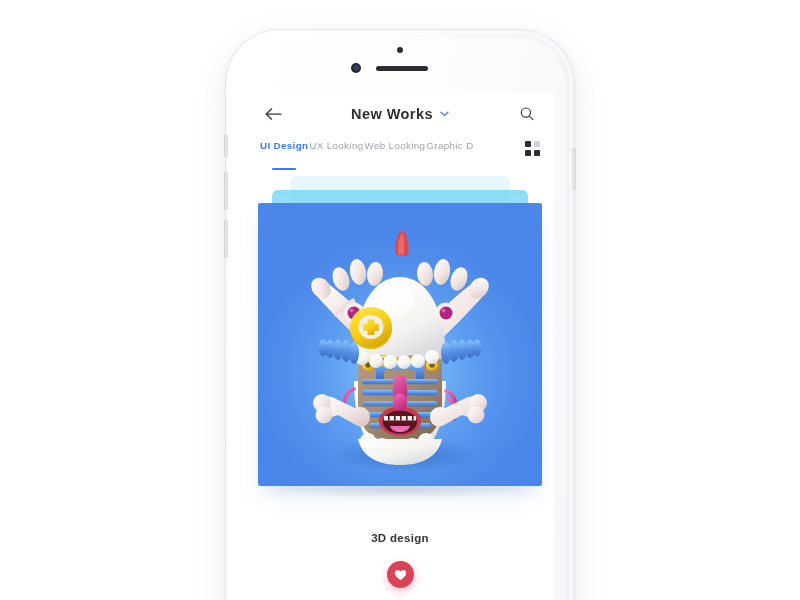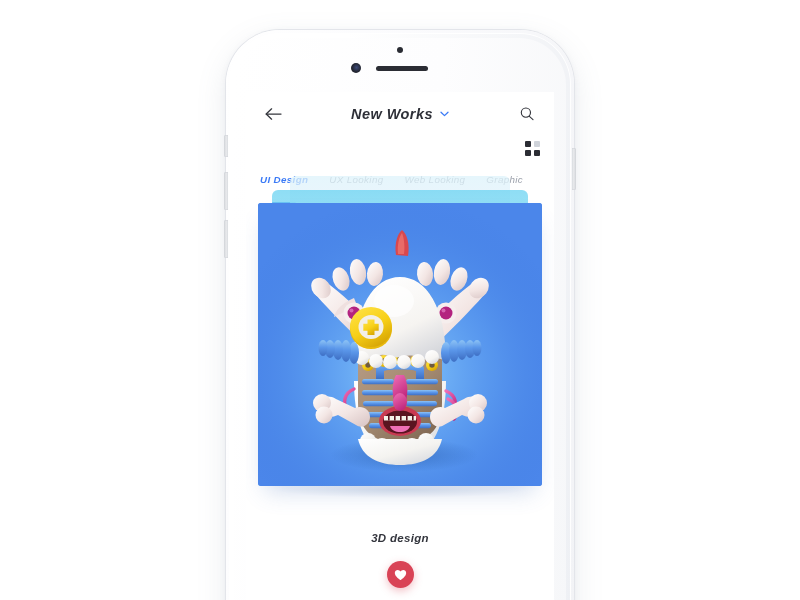--- a/index.html
+++ b/index.html
@@ -6,21 +6,20 @@
   html, body {
     width: 800px; height: 600px;
     background: #ffffff;
     font-family: "Liberation Sans", sans-serif;
     overflow: hidden;
   }
   .stage {
     position: relative;
     width: 760px; height: 600px;
     background: #ffffff;
-    font-style: italic;
   }
 
   
   .phone {
     position: absolute;
     left: 226px; top: 30px;
     width: 348px; height: 600px;
     border-radius: 54px 54px 0 0;
     background: linear-gradient(100deg, #ffffff 0%, #fbfbfd 40%, #f2f3f6 100%);
     box-shadow:
@@ -134,25 +133,24 @@
     position: relative;
     display: flex;
     align-items: flex-start;
     padding: 4px 14px 0 14px;
     height: 34px;
   }
   .tabs-scroll {
     position: relative;
     flex: 1;
     display: flex;
-    gap: 21px;
+    gap: 1px;
     overflow: hidden;
     height: 30px;
     padding-right: 6px;
-    margin-top: 34px;
   }
   .tab {
     position: relative;
     font-size: 9.8px;
     color: #9ea3ad;
     white-space: nowrap;
     letter-spacing: 0.35px;
     cursor: pointer;
     padding-bottom: 7px;
     flex: 0 0 auto;

